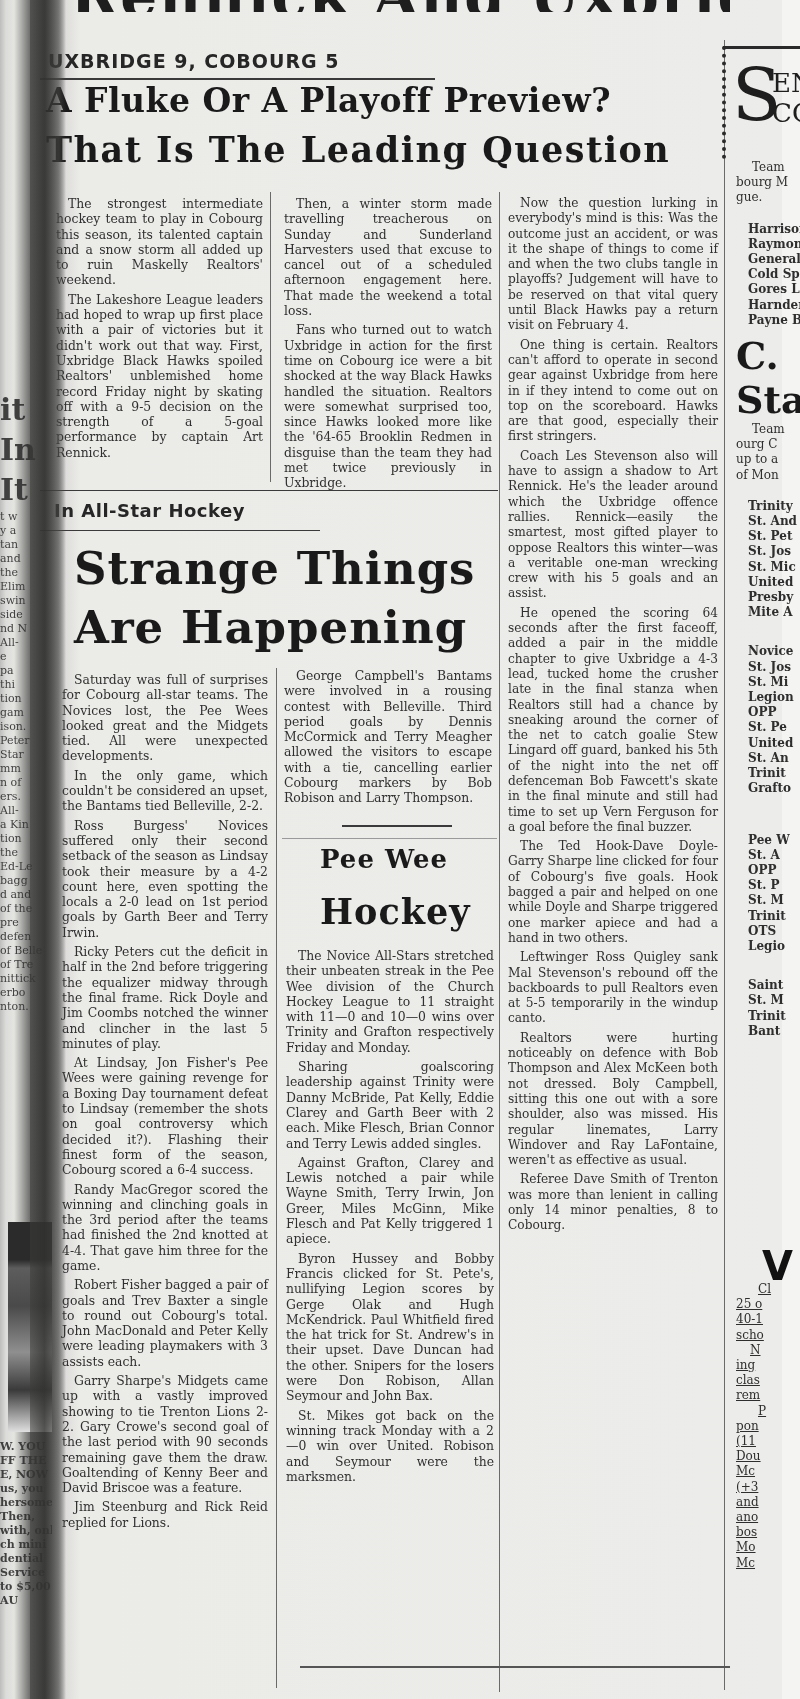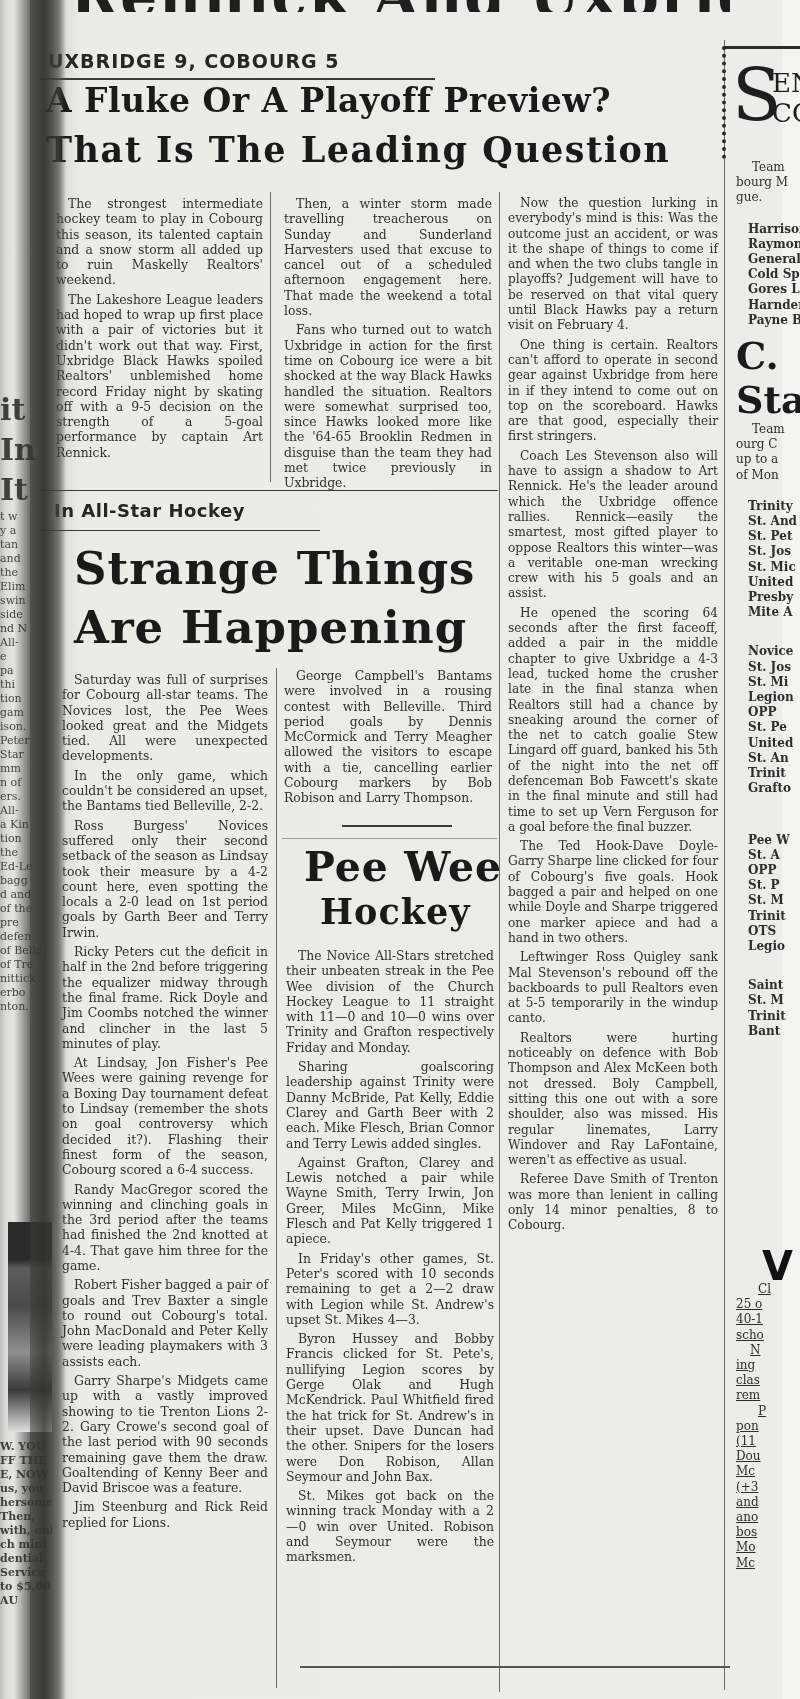--- a/index.html
+++ b/index.html
@@ -108,27 +108,26 @@
   <p>Garry Sharpe's Midgets came up with a vastly improved showing to tie Trenton Lions 2-2. Gary Crowe's second goal of the last period with 90 seconds remaining gave them the draw. Goaltending of Kenny Beer and David Briscoe was a feature.</p>
   <p>Jim Steenburg and Rick Reid replied for Lions.</p>
 </div>
 <div class="vrule" style="left:276px;top:668px;height:1020px;"></div>
 <div class="col" style="left:284px;top:668px;width:208px;">
   <p>George Campbell's Bantams were involved in a rousing contest with Belleville. Third period goals by Dennis McCormick and Terry Meagher allowed the visitors to escape with a tie, cancelling earlier Cobourg markers by Bob Robison and Larry Thompson.</p>
 </div>
 <div class="rule" style="left:342px;top:825px;width:110px;"></div>
 
 <div class="rule" style="left:282px;top:838px;width:215px;height:1px;background:#9a9a9a;"></div>
-<div class="headline" style="left:304px;top:846px;font-size:41px;letter-spacing:1px;text-align:center;">Pee Wee</div>
+<div class="headline" style="left:320px;top:846px;font-size:26px;letter-spacing:1px;text-align:center;">Pee Wee</div>
 <div class="headline" style="left:320px;top:894px;font-size:35px;letter-spacing:1px;">Hockey</div>
 <div class="col" style="left:286px;top:948px;width:208px;">
   <p>The Novice All-Stars stretched their unbeaten streak in the Pee Wee division of the Church Hockey League to 11 straight with 11—0 and 10—0 wins over Trinity and Grafton respectively Friday and Monday.</p>
   <p>Sharing goalscoring leadership against Trinity were Danny McBride, Pat Kelly, Eddie Clarey and Garth Beer with 2 each. Mike Flesch, Brian Connor and Terry Lewis added singles.</p>
   <p>Against Grafton, Clarey and Lewis notched a pair while Wayne Smith, Terry Irwin, Jon Greer, Miles McGinn, Mike Flesch and Pat Kelly triggered 1 apiece.</p>
-  <p>In Friday's other games, St. Peter's scored with 10 seconds remaining to get a 2—2 draw with Legion while St. Andrew's upset St. Mikes 4—3.</p>
   <p>Byron Hussey and Bobby Francis clicked for St. Pete's, nullifying Legion scores by Gerge Olak and Hugh McKendrick. Paul Whitfield fired the hat trick for St. Andrew's in their upset. Dave Duncan had the other. Snipers for the losers were Don Robison, Allan Seymour and John Bax.</p>
   <p>St. Mikes got back on the winning track Monday with a 2—0 win over United. Robison and Seymour were the marksmen.</p>
 </div>
 
 <div class="rule" style="left:300px;top:1666px;width:430px;height:2px;background:#555;"></div>
 
 <div class="sen-box"></div>
 <div class="sen-S">S</div>
 <div class="sen-small" style="top:68px;">EN</div>
 <div class="sen-small" style="top:98px;">CO</div>

